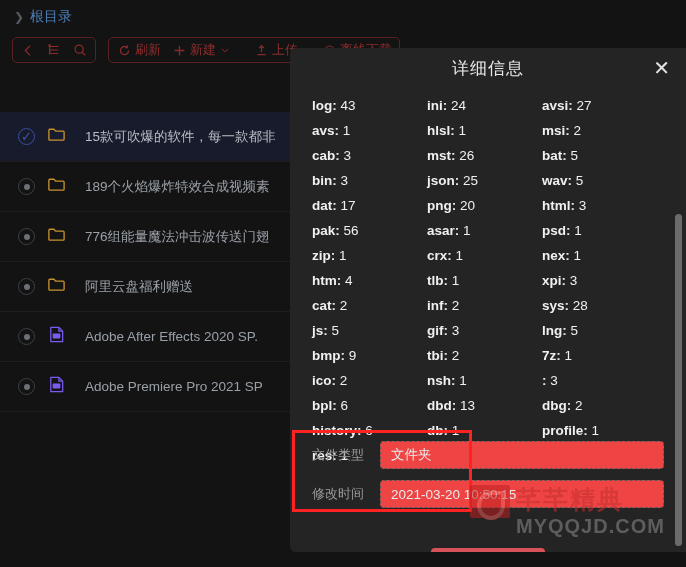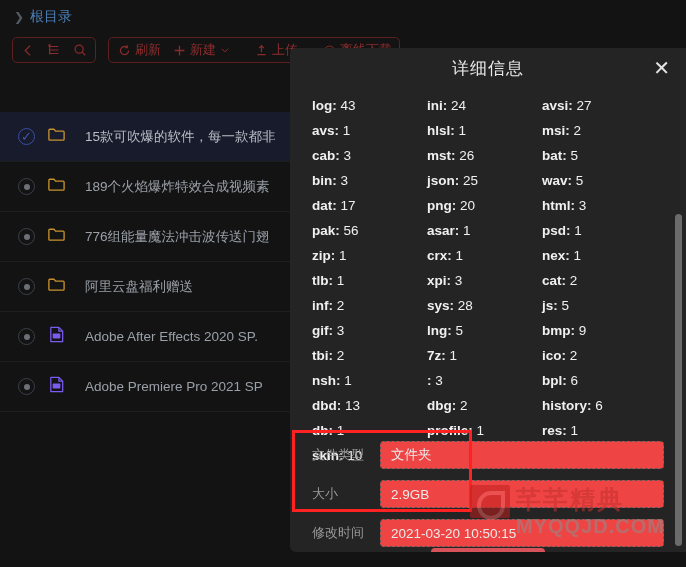--- a/index.html
+++ b/index.html
@@ -504,20 +504,21 @@
         <div class="stat-cell"><span class="stat-key">wav</span><span>: </span><span class="stat-val">5</span></div>
         <div class="stat-cell"><span class="stat-key">dat</span><span>: </span><span class="stat-val">17</span></div>
         <div class="stat-cell"><span class="stat-key">png</span><span>: </span><span class="stat-val">20</span></div>
         <div class="stat-cell"><span class="stat-key">html</span><span>: </span><span class="stat-val">3</span></div>
         <div class="stat-cell"><span class="stat-key">pak</span><span>: </span><span class="stat-val">56</span></div>
         <div class="stat-cell"><span class="stat-key">asar</span><span>: </span><span class="stat-val">1</span></div>
         <div class="stat-cell"><span class="stat-key">psd</span><span>: </span><span class="stat-val">1</span></div>
         <div class="stat-cell"><span class="stat-key">zip</span><span>: </span><span class="stat-val">1</span></div>
         <div class="stat-cell"><span class="stat-key">crx</span><span>: </span><span class="stat-val">1</span></div>
         <div class="stat-cell"><span class="stat-key">nex</span><span>: </span><span class="stat-val">1</span></div>
+        <div class="stat-cell"><span class="stat-key">htm</span><span>: </span><span class="stat-val">4</span></div>
         <div class="stat-cell"><span class="stat-key">tlb</span><span>: </span><span class="stat-val">1</span></div>
         <div class="stat-cell"><span class="stat-key">xpi</span><span>: </span><span class="stat-val">3</span></div>
         <div class="stat-cell"><span class="stat-key">cat</span><span>: </span><span class="stat-val">2</span></div>
         <div class="stat-cell"><span class="stat-key">inf</span><span>: </span><span class="stat-val">2</span></div>
         <div class="stat-cell"><span class="stat-key">sys</span><span>: </span><span class="stat-val">28</span></div>
         <div class="stat-cell"><span class="stat-key">js</span><span>: </span><span class="stat-val">5</span></div>
         <div class="stat-cell"><span class="stat-key">gif</span><span>: </span><span class="stat-val">3</span></div>
         <div class="stat-cell"><span class="stat-key">lng</span><span>: </span><span class="stat-val">5</span></div>
         <div class="stat-cell"><span class="stat-key">bmp</span><span>: </span><span class="stat-val">9</span></div>
         <div class="stat-cell"><span class="stat-key">tbi</span><span>: </span><span class="stat-val">2</span></div>
@@ -534,24 +535,20 @@
         <div class="stat-cell"><span class="stat-key">res</span><span>: </span><span class="stat-val">1</span></div>
         <div class="stat-cell"><span class="stat-key">skin</span><span>: </span><span class="stat-val">10</span></div>
       </div>
 
     <div class="fields">
         <div class="field-row">
           <div class="field-label">文件类型</div>
           <div class="field-box">文件夹</div>
         </div>
         <div class="field-row">
-          <div class="field-label">大小</div>
-          <div class="field-box">2.9GB</div>
-        </div>
-        <div class="field-row">
           <div class="field-label">修改时间</div>
           <div class="field-box">2021-03-20 10:50:15</div>
         </div>
       </div>
 
     <div class="highlight-box"></div>
 
     <div class="btn-row">
       <button class="primary-btn">刷新缓存</button>
     </div>

